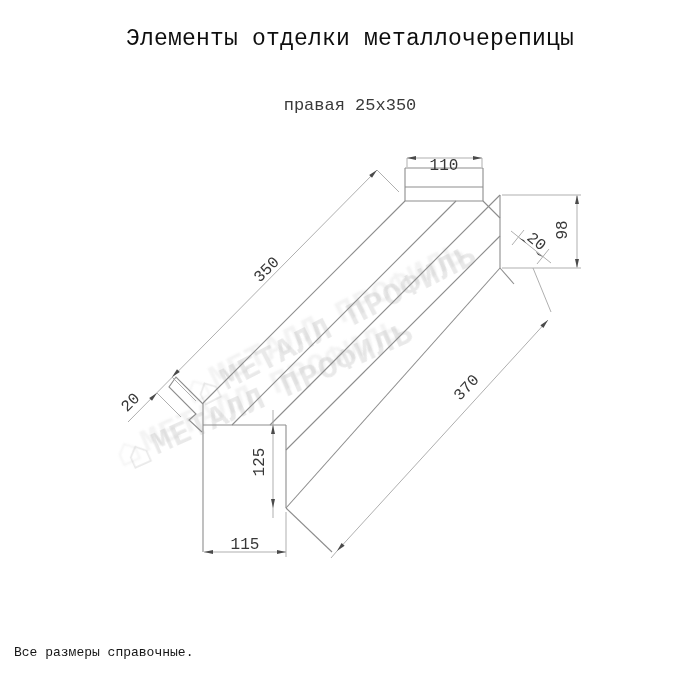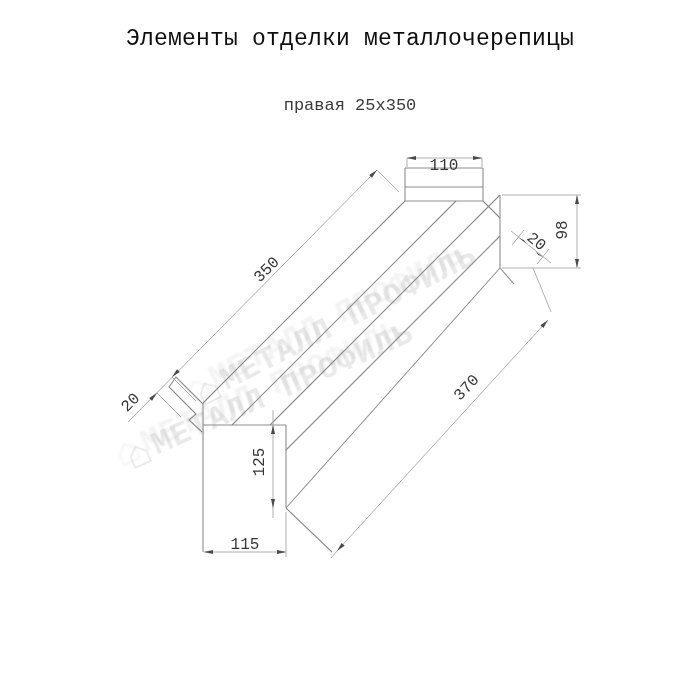--- a/index.html
+++ b/index.html
@@ -111,15 +111,16 @@
   <div class="dim" style="left:414px;top:139px;width:60px;margin-top:18px;">110</div>
   <div class="dim" style="left:237px;top:261px;width:60px;transform:rotate(-45deg);">350</div>
   <div class="dim" style="left:111px;top:394px;width:40px;transform:rotate(-45deg);">20</div>
   <div class="dim" style="left:543px;top:221px;width:40px;transform:rotate(-90deg);">98</div>
   <div class="dim" style="left:516px;top:233px;width:40px;transform:rotate(40deg);">20</div>
   <div class="dim" style="left:237px;top:453px;width:46px;transform:rotate(-90deg);">125</div>
   <div class="dim" style="left:215px;top:530px;width:60px;margin-top:6px;">115</div>
   <div class="dim" style="left:437px;top:379px;width:60px;transform:rotate(-47deg);">370</div>
 
   <div class="footnote">
+    <div>Все размеры справочные.</div>
   </div>
 
 </div>
 
 </body></html>

